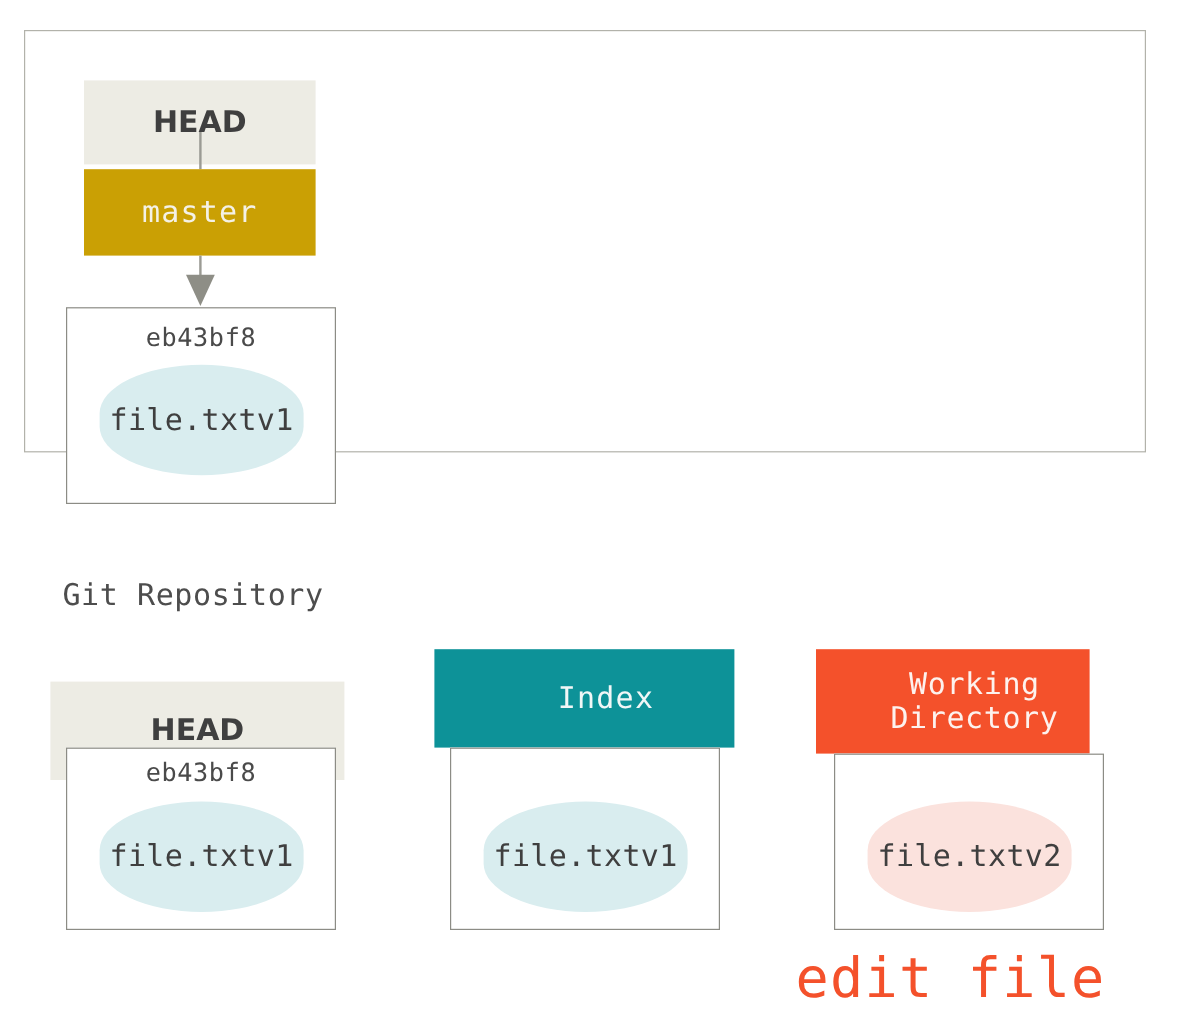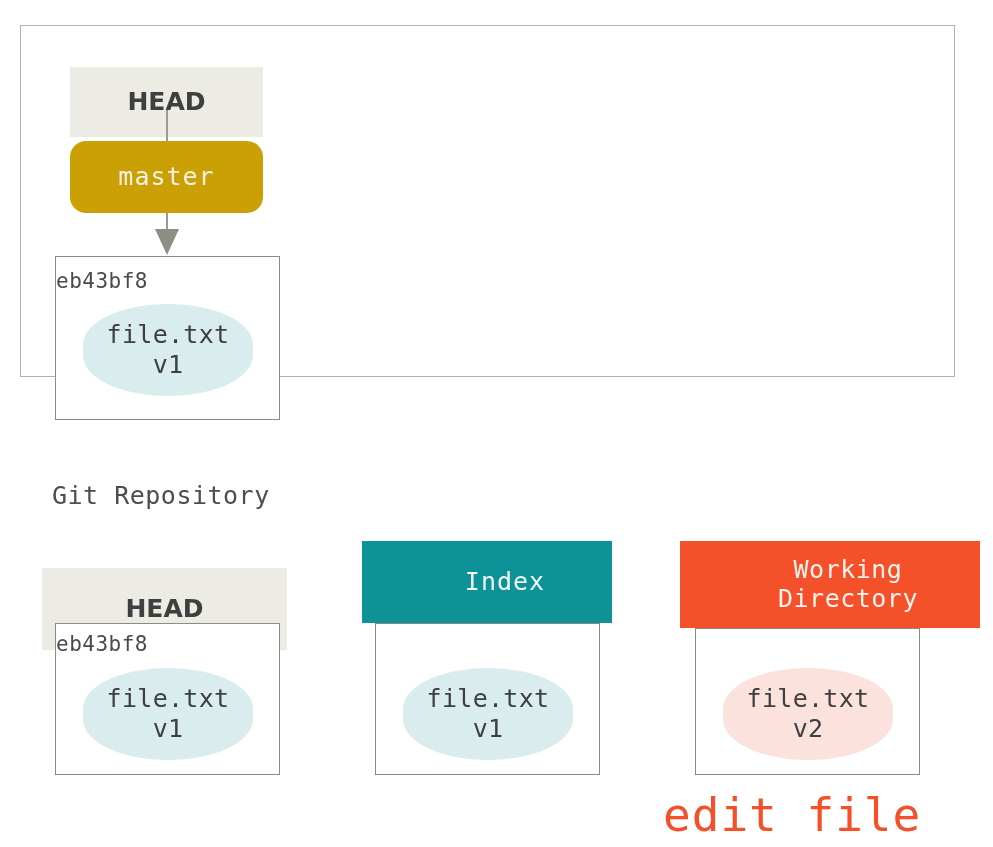--- a/index.html
+++ b/index.html
@@ -53,21 +53,20 @@
     font-family: "DejaVu Sans", "Liberation Sans", sans-serif;
     font-weight: bold;
     font-size: 25px;
     margin-top: 27px;
   }
   .box-master {
     background: #caa004;
     color: #f4f1e6;
     font-size: 25px;
     letter-spacing: 1px;
-    border-radius: 16px;
   }
   .box-index {
     background: #0d9298;
     color: #f0f7f7;
     font-size: 25px;
     letter-spacing: 1px;
     padding-left: 36px;
   }
   .box-workdir {
     background: #f4512b;
@@ -79,31 +78,32 @@
   
   .content-frame {
     position: absolute;
     box-sizing: border-box;
     border: 1.5px solid #8c8c85;
     background: #ffffff;
   }
   .sha {
     position: absolute;
     width: 100%;
+    text-align: center;
     font-size: 21px;
     color: #4a4a4a;
     letter-spacing: 0.5px;
   }
 
   
   .blob {
     position: absolute;
     border-radius: 50% / 44%;
     display: flex;
-    flex-direction: column;
+    flex-direction: row;
     align-items: center;
     justify-content: center;
     text-align: center;
     font-size: 25px;
     color: #3f3f3f;
     line-height: 1.22;
     letter-spacing: 0.3px;
   }
   .blob-blue { background: #d9edef; }
   .blob-pink { background: #fbe2dd; }
@@ -174,21 +174,21 @@
 
   <div class="label-box box-index" style="left:362px; top:541px; width:250px; height:82px;">
     <span>Index</span>
   </div>
   <div class="content-frame" style="left:375px; top:623px; width:225px; height:152px;"></div>
   <div class="blob blob-blue" style="left:403px; top:668px; width:170px; height:92px;">
     <span>file.txt</span>
     <span>v1</span>
   </div>
 
-  <div class="label-box box-workdir" style="left:680px; top:541px; width:300px; height:87px; flex-direction:column;padding-left:36px;">
+  <div class="label-box box-workdir" style="left:680px; top:541px; width:228px; height:87px; flex-direction:column;padding-left:36px;">
     <span>Working</span>
     <span>Directory</span>
   </div>
   <div class="content-frame" style="left:695px; top:628px; width:225px; height:147px;"></div>
   <div class="blob blob-pink" style="left:723px; top:668px; width:170px; height:92px;">
     <span>file.txt</span>
     <span>v2</span>
   </div>
 
   <div class="annotation" style="left:663px; top:788px;">edit file</div>

